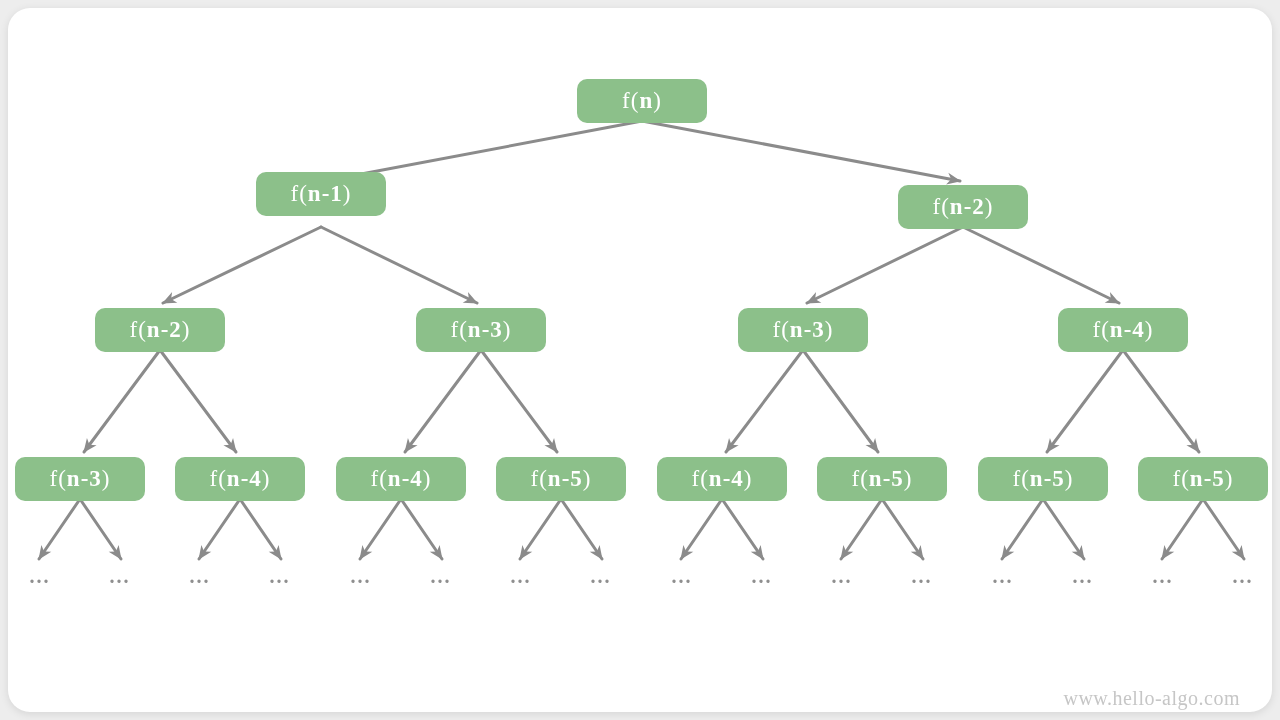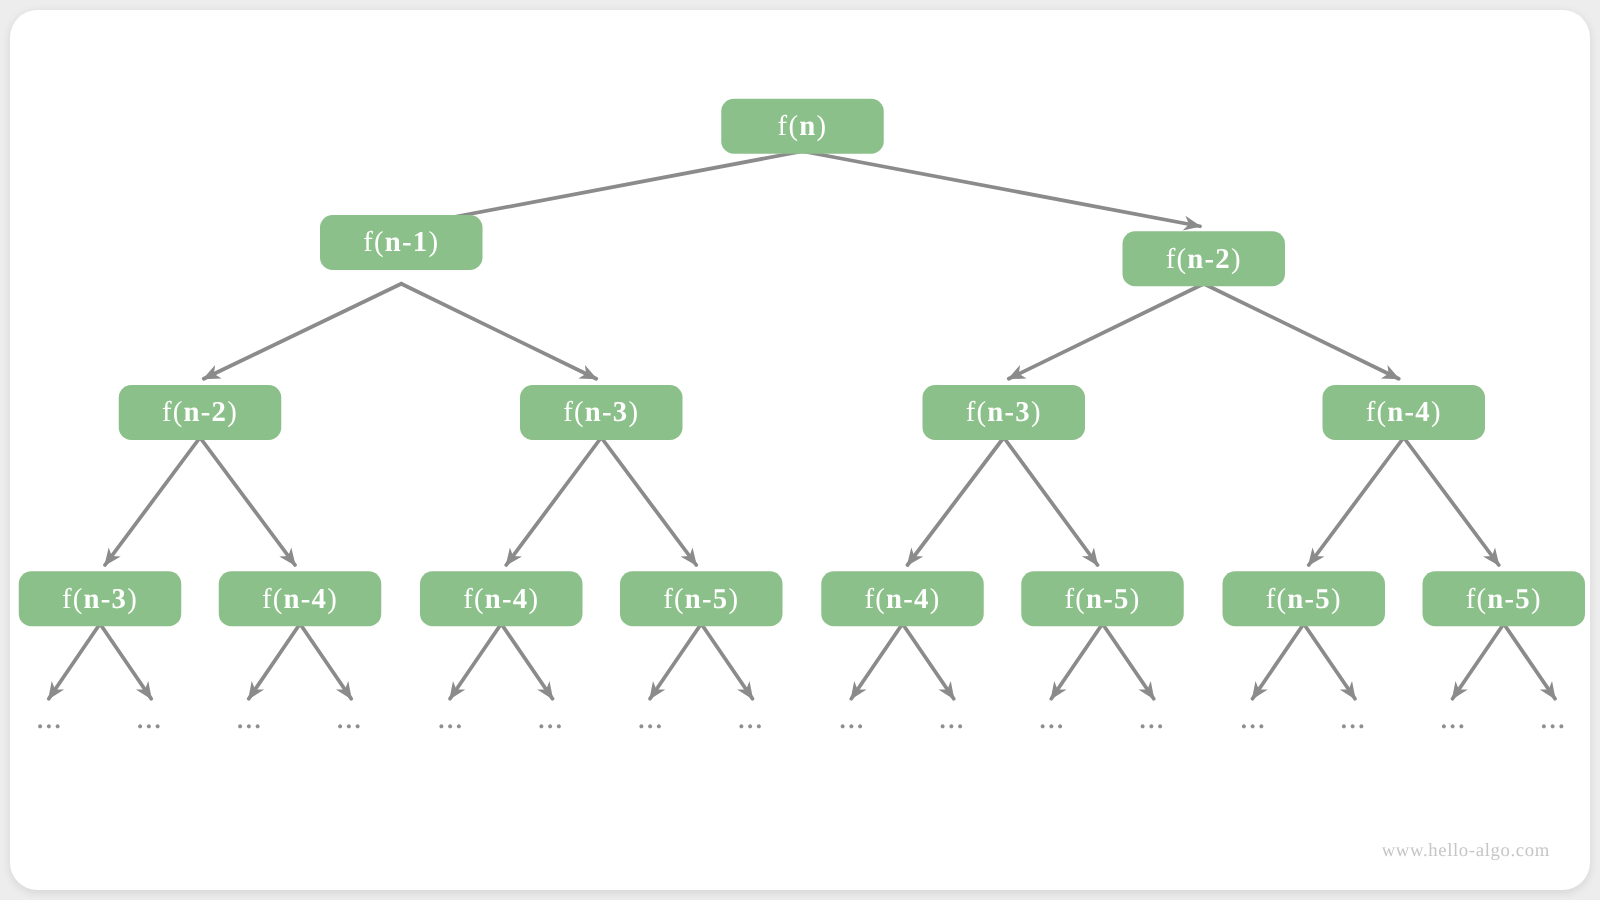--- a/index.html
+++ b/index.html
@@ -47,22 +47,22 @@
     line-height:32px;
     top:560px;
     text-align:center;
     font-size:20px;
     font-weight:bold;
     color:var(--ellipsis);
     letter-spacing:2px;
   }
   .watermark{
     position:absolute;
-    right:40px;bottom:30px;
-    font-size:15px;
+    right:40px;bottom:10px;
+    font-size:20px;
     color:var(--watermark);
     letter-spacing:0.5px;
   }
 </style>
 </head>
 <body>
 
 <div class="card"></div>
 
 <div class="stage">

